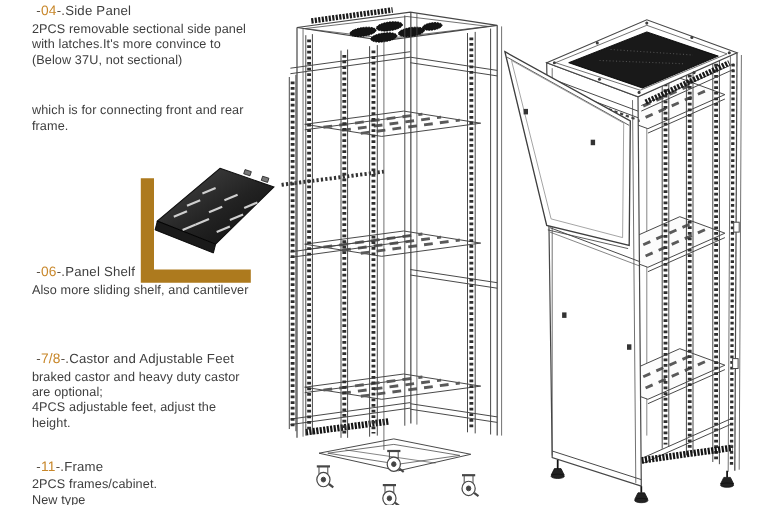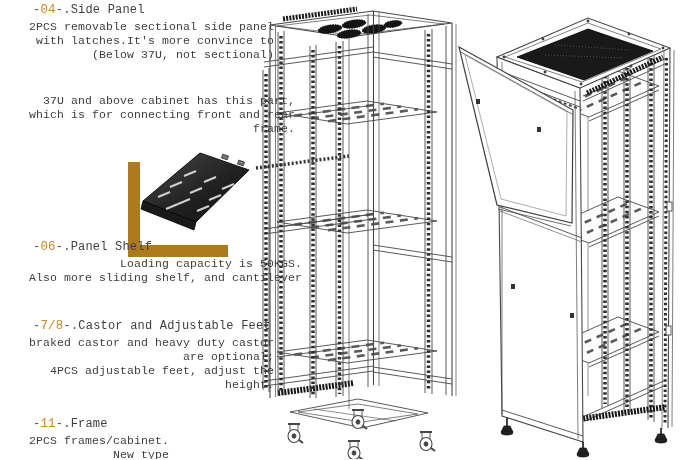--- a/index.html
+++ b/index.html
@@ -1,27 +1,27 @@
 <!DOCTYPE html>
 <html><head>
 <meta charset="utf-8">
 <style>
   html,body{margin:0;padding:0;background:#fff;}
   .canvas{position:relative;width:693px;height:459px;background:#fff;overflow:hidden;
-          font-family:Liberation Mono, monospace;}
+          font-family:Liberation Sans, sans-serif;}
   .art{position:absolute;left:0;top:0;}
   .text-col{position:absolute;left:0;top:0;width:260px;height:460px;}
   .sec{position:absolute;left:29px;}
   #sec-0{top:3px}#sec-1{top:94px}#sec-2{top:240px}#sec-3{top:319px}#sec-4{top:417px}
   .head{margin:0 0 3px 4px;font-size:12px;font-weight:normal;color:#3e3e3e;height:14px;
         letter-spacing:.2px;white-space:nowrap;}
   .head .num{color:#c8872a;font-size:12.5px;}
   .head .dash{color:#5a5148;}
   .line{margin:0;font-size:11.5px;line-height:14px;height:14px;color:#3e3e3e;
-        letter-spacing:.1px;white-space:nowrap;text-align:right;}
+        letter-spacing:.1px;white-space:nowrap;}
 </style>
 </head>
 <body>
 
 <div class="canvas">
 
   <svg class="art" width="693" height="460" viewBox="0 0 693 460">
 
     <g>
       <path d="M128,162 h12 v83 h88 v12 h-100 Z" fill="#ad7a1e"></path>
@@ -284,28 +284,26 @@
   <div class="text-col">
 
     <section class="sec" id="sec-0">
       <h3 class="head"><span class="dash">-</span><span class="num">04</span><span class="dash">-.</span><span class="ttl">Side Panel</span></h3>
       <p class="line">2PCS removable sectional side panel</p>
       <p class="line">with latches.It's more convince to</p>
       <p class="line">(Below 37U, not sectional)</p>
     </section>
 
     <section class="sec" id="sec-1">
-      <p class="line">37U and above cabinet has this part,</p>
       <p class="line">which is for connecting front and rear</p>
       <p class="line">frame.</p>
     </section>
 
     <section class="sec" id="sec-2">
       <h3 class="head"><span class="dash">-</span><span class="num">06</span><span class="dash">-.</span><span class="ttl">Panel Shelf</span></h3>
-      <p class="line">Loading capacity is 50KGS.</p>
       <p class="line">Also more sliding shelf, and cantilever</p>
     </section>
 
     <section class="sec" id="sec-3">
       <h3 class="head"><span class="dash">-</span><span class="num">7/8</span><span class="dash">-.</span><span class="ttl">Castor and Adjustable Feet</span></h3>
       <p class="line">braked castor and heavy duty castor</p>
       <p class="line">are optional;</p>
       <p class="line">4PCS adjustable feet, adjust the</p>
       <p class="line">height.</p>
     </section>

